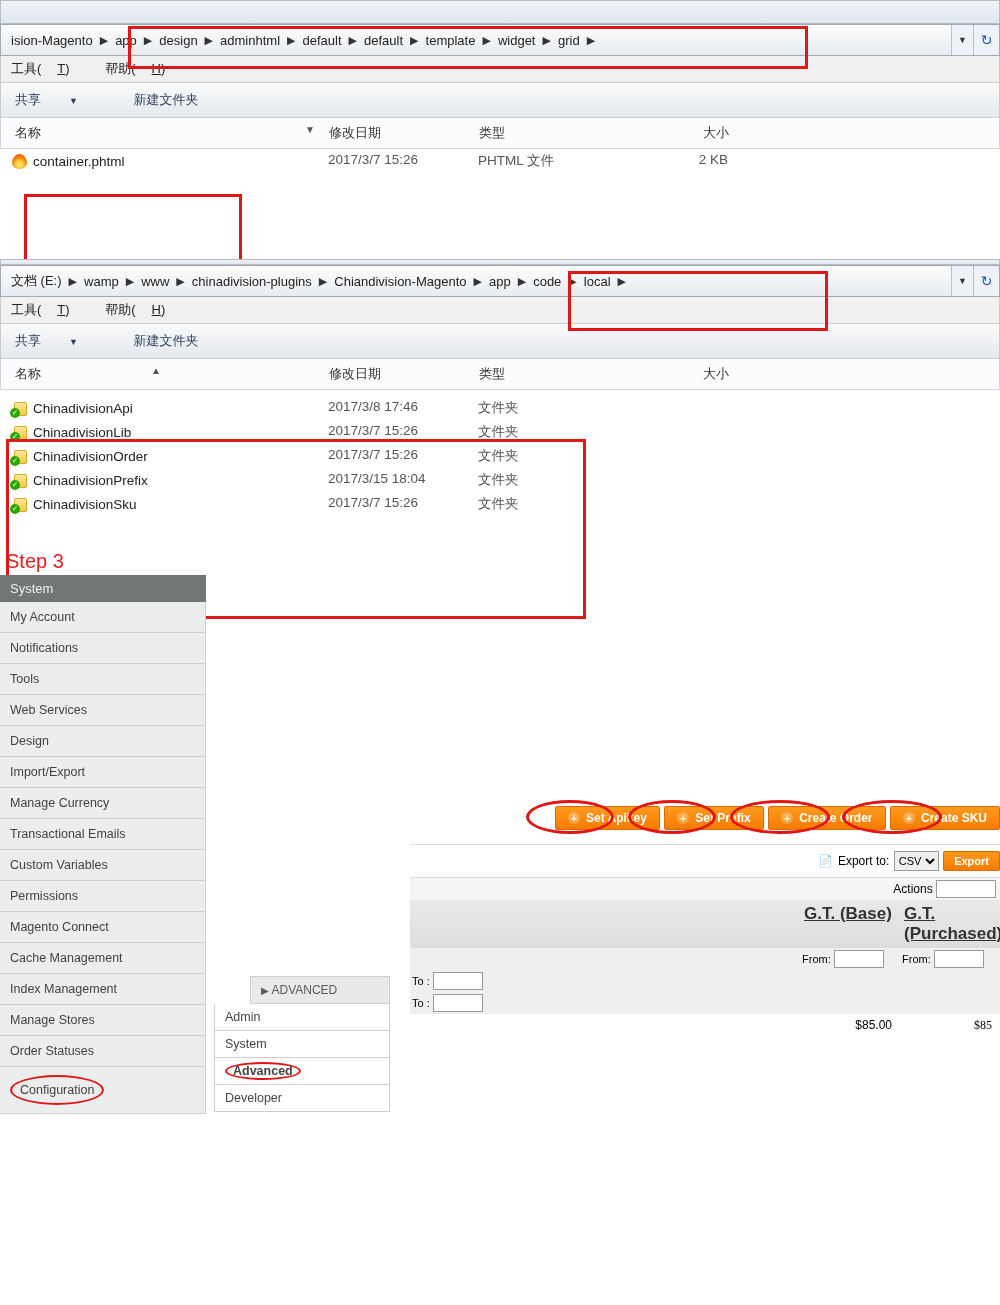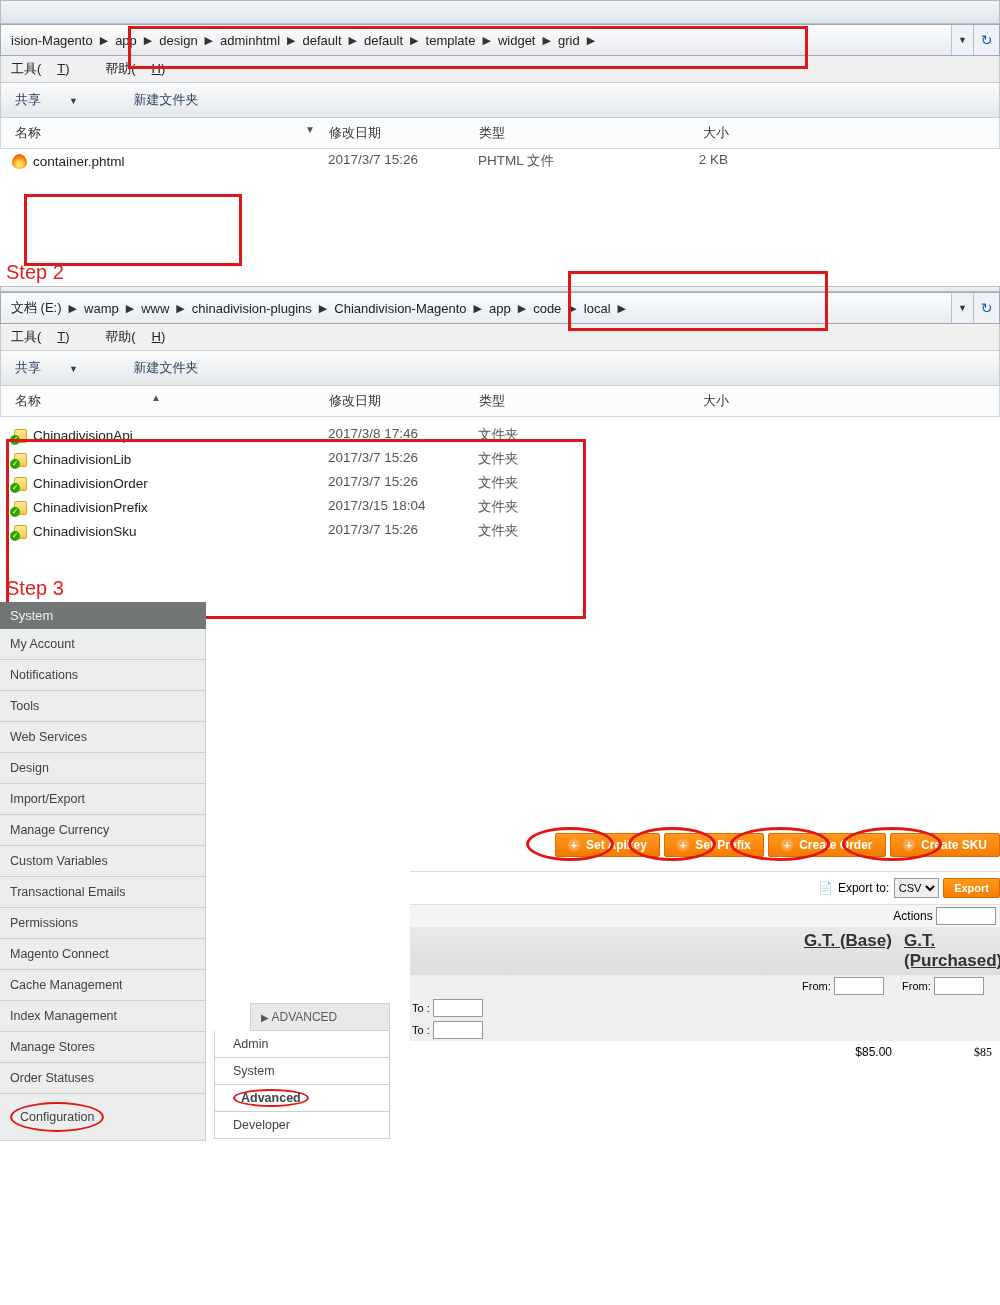--- a/index.html
+++ b/index.html
@@ -47,21 +47,21 @@
 
 
 .mag-sidebar { width: 206px; }
 .mag-header { background: #717775; color: #f0f0f0; font-size: 13px; padding: 6px 10px; }
 .mag-item { background: #eceded; border-bottom: 1px solid #cfcfcf; border-right: 1px solid #cfcfcf; color: #414241; font-size: 12.5px; padding: 8px 10px; cursor: pointer; }
 .red-circle { border: 2px solid #e21515; border-radius: 50%; display: inline-block; padding: 6px 8px; }
 .red-ellipse { position: absolute; border: 3px solid #e21515; border-radius: 50%; pointer-events: none; }
 
 .adv-box { width: 176px; margin-left: 8px; }
 .adv-head { background: #e8e9e9; color: #5a5c5a; font-size: 12px; padding: 6px 10px; border: 1px solid #cfcfcf; margin-left: 36px; }
-.adv-item { background: #fff; border: 1px solid #cfcfcf; border-top: none; font-size: 12.5px; color: #444; padding: 6px 18px; cursor: pointer; }
+.adv-item { background: #fff; border: 1px solid #cfcfcf; border-top: none; font-size: 12.5px; color: #444; padding: 6px 10px; cursor: pointer; }
 .adv-sel { font-weight: bold; background: #fff; }
 .adv-item.adv-sel .oval { border: 2px solid #e21515; border-radius: 50%; padding: 0 6px; }
 
 
 .orange-btn { display: inline-flex; align-items: center; gap: 6px; background: linear-gradient(#ff9a1f,#f57c00); color: #fff; font-size: 12px; font-weight: bold; padding: 4px 12px; border: 1px solid #de6a00; border-radius: 2px; cursor: pointer; }
 .orange-btn .plus { font-size: 11px; background: rgba(255,255,255,.25); border-radius: 50%; width: 12px; height: 12px; line-height: 12px; text-align: center; }
 .orange-btn-sm { background: linear-gradient(#ff9a1f,#f57c00); color: #fff; font-size: 11px; font-weight: bold; padding: 3px 10px; border: 1px solid #de6a00; border-radius: 2px; cursor: pointer; }
 select { font-size: 11px; border: 1px solid #999; height: 20px; }
 input[type=text] { border: 1px solid #999; height: 18px; font-size: 11px; width: 50px; }
 
@@ -120,21 +120,20 @@
         <div class="fr-type">PHTML 文件</div>
         <div class="fr-size">2 KB</div>
       </div>
     </div>
 
 <div class="red-box" style="top:26px; left:128px; width:680px; height:43px;"></div>
 <div class="red-box" style="top:194px; left:24px; width:218px; height:72px;"></div>
 </div>
 
 <div style="position:relative; margin-top:30px;">
-<div class="step-label">Step 2</div>
 <div class="win-title" style="height:6px;"></div>
 <div class="breadcrumb-bar">
   <div class="breadcrumb" id="crumbs2">
         <span class="crumb">文档 (E:)</span>
         <span class="chev">▶</span>
         <span class="crumb">wamp</span>
         <span class="chev">▶</span>
         <span class="crumb">www</span>
         <span class="chev">▶</span>
         <span class="crumb">chinadivision-plugins</span>
@@ -224,22 +223,22 @@
     <div class="mag-sidebar">
       <div class="mag-header">System</div>
       <div id="magitems">
           <div class="mag-item">My Account</div>
           <div class="mag-item">Notifications</div>
           <div class="mag-item">Tools</div>
           <div class="mag-item">Web Services</div>
           <div class="mag-item">Design</div>
           <div class="mag-item">Import/Export</div>
           <div class="mag-item">Manage Currency</div>
+          <div class="mag-item">Transactional Emails</div>
           <div class="mag-item">Custom Variables</div>
-          <div class="mag-item">Transactional Emails</div>
           <div class="mag-item">Permissions</div>
           <div class="mag-item">Magento Connect</div>
           <div class="mag-item">Cache Management</div>
           <div class="mag-item">Index Management</div>
           <div class="mag-item">Manage Stores</div>
           <div class="mag-item">Order Statuses</div>
           <div class="mag-item"><span class="red-circle">Configuration</span></div>
         </div>
     </div>
   </div>

